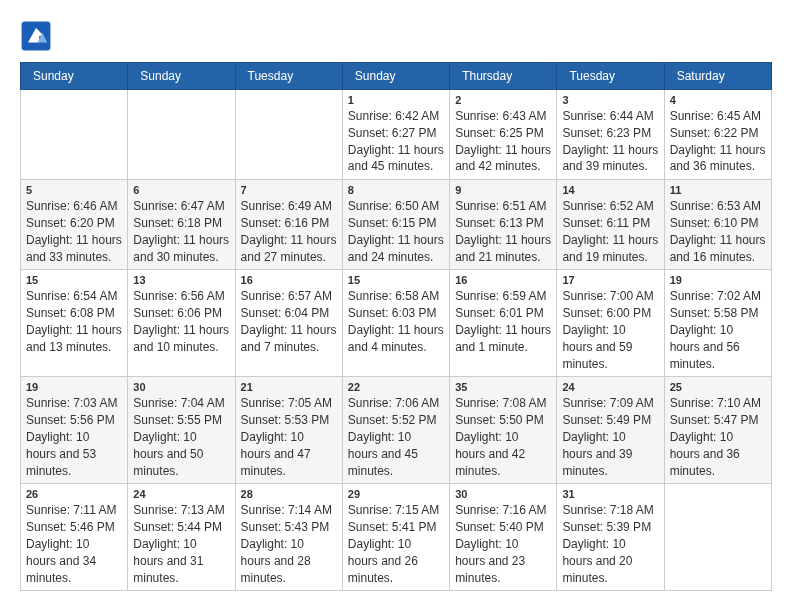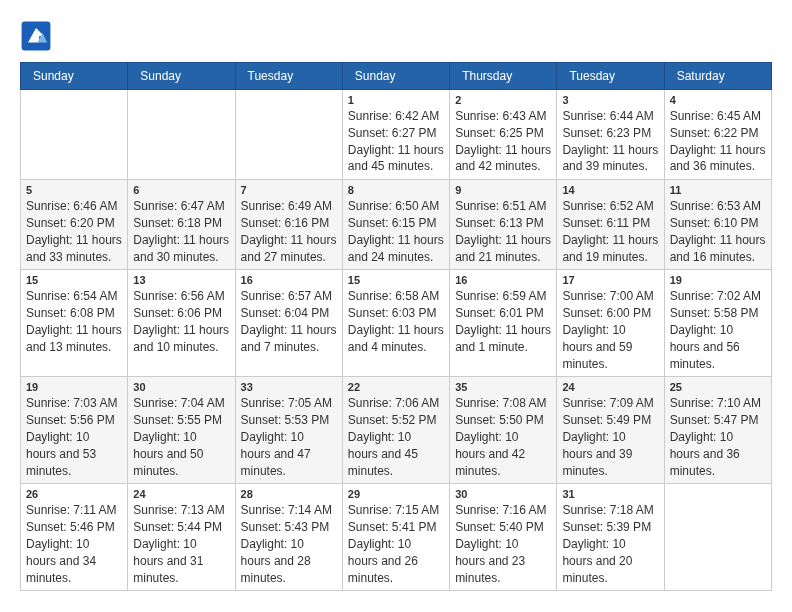--- a/index.html
+++ b/index.html
@@ -214,21 +214,21 @@
         <tr>
           <td>
             <span class="day-number">19</span>
             <div class="day-info">Sunrise: 7:03 AM<br>Sunset: 5:56 PM<br>Daylight: 10 hours and 53 minutes.</div>
           </td>
           <td>
             <span class="day-number">30</span>
             <div class="day-info">Sunrise: 7:04 AM<br>Sunset: 5:55 PM<br>Daylight: 10 hours and 50 minutes.</div>
           </td>
           <td>
-            <span class="day-number">33</span>
+            <span class="day-number">21</span>
             <div class="day-info">Sunrise: 7:05 AM<br>Sunset: 5:53 PM<br>Daylight: 10 hours and 47 minutes.</div>
           </td>
           <td>
             <span class="day-number">22</span>
             <div class="day-info">Sunrise: 7:06 AM<br>Sunset: 5:52 PM<br>Daylight: 10 hours and 45 minutes.</div>
           </td>
           <td>
             <span class="day-number">35</span>
             <div class="day-info">Sunrise: 7:08 AM<br>Sunset: 5:50 PM<br>Daylight: 10 hours and 42 minutes.</div>
           </td>

